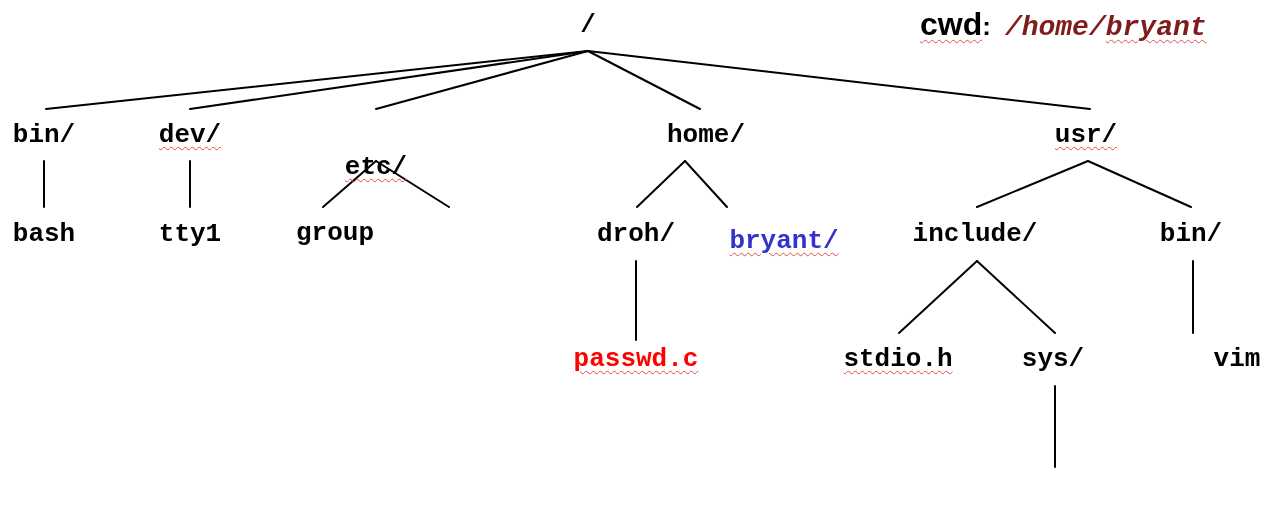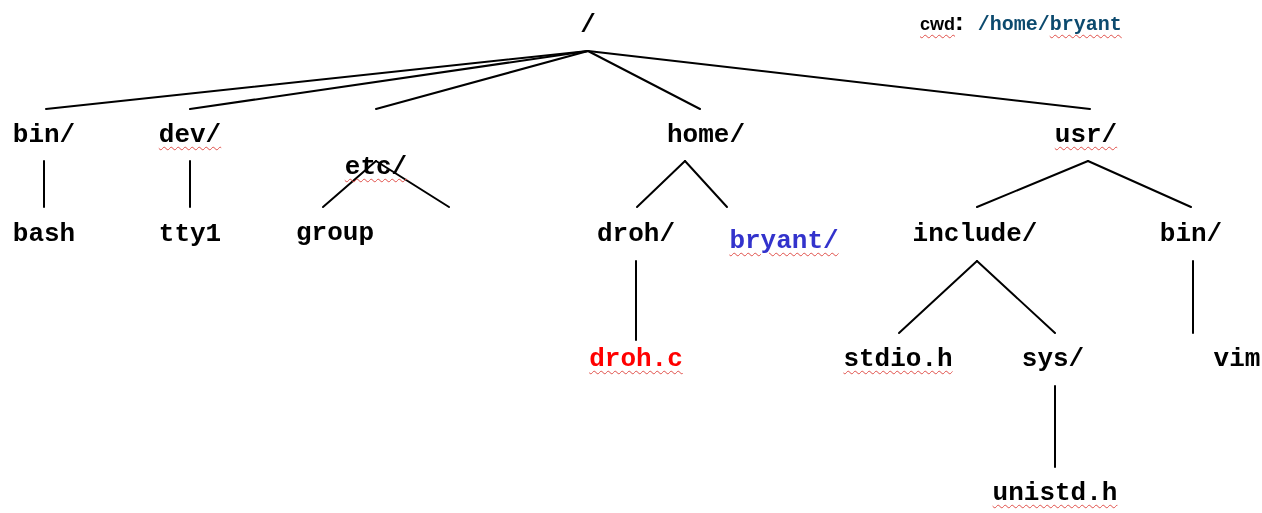--- a/index.html
+++ b/index.html
@@ -25,38 +25,39 @@
   }
   .cwd {
     position: absolute;
     left: 920px;
     top: 6px;
     white-space: nowrap;
   }
   .cwd-label {
     font-family: "Liberation Sans", "DejaVu Sans", sans-serif;
     font-weight: bold;
-    font-size: 18px;
+    font-size: 32px;
     color: #000000;
     text-decoration: underline wavy #e0504a;
     text-decoration-thickness: 1px;
     text-underline-offset: 4px;
   }
   .cwd-colon {
     font-family: "Liberation Sans", "DejaVu Sans", sans-serif;
     font-weight: bold;
     font-size: 26px;
     color: #000000;
     margin-right: 14px;
   }
   .cwd-path {
     font-family: "Liberation Mono", "DejaVu Sans Mono", monospace;
     font-weight: bold;
-    font-size: 20px;
-    color: #0c4a6e;
+    font-size: 28px;
+    color: #7f1d1d;
+    font-style: italic;
   }
 </style>
 </head>
 <body>
 
 <div id="canvas">
 
   <svg class="edges" width="1262" height="513">
     <g stroke="#000000" stroke-width="2" fill="none" stroke-linecap="round">
 
@@ -97,20 +98,19 @@
   <div class="node" style="left:1086px; top:120px;text-align:right;"><span class="squiggle">usr/</span></div>
 
   <div class="node" style="left:44px; top:219px;">bash</div>
   <div class="node" style="left:190px; top:219px;">tty1</div>
   <div class="node" style="left:323px; top:218px;margin-left:12px;">group</div>
   <div class="node" style="left:636px; top:219px;">droh/</div>
   <div class="node blue" style="left:784px; top:219px;margin-top:7px;"><span class="squiggle">bryant/</span></div>
   <div class="node" style="left:975px; top:219px;">include/</div>
   <div class="node" style="left:1191px; top:219px;">bin/</div>
 
-  <div class="node red" style="left:636px; top:344px;"><span class="squiggle">droh.c</span></div>
+  <div class="node red" style="left:636px; top:344px;"><span class="squiggle">passwd.c</span></div>
   <div class="node" style="left:898px; top:344px;"><span class="squiggle">stdio.h</span></div>
   <div class="node" style="left:1053px; top:344px;">sys/</div>
   <div class="node" style="left:1193px; top:344px;margin-left:44px;">vim</div>
 
-  <div class="node" style="left:1055px; top:478px;"><span class="squiggle">unistd.h</span></div>
 
 </div>
 
 </body></html>

